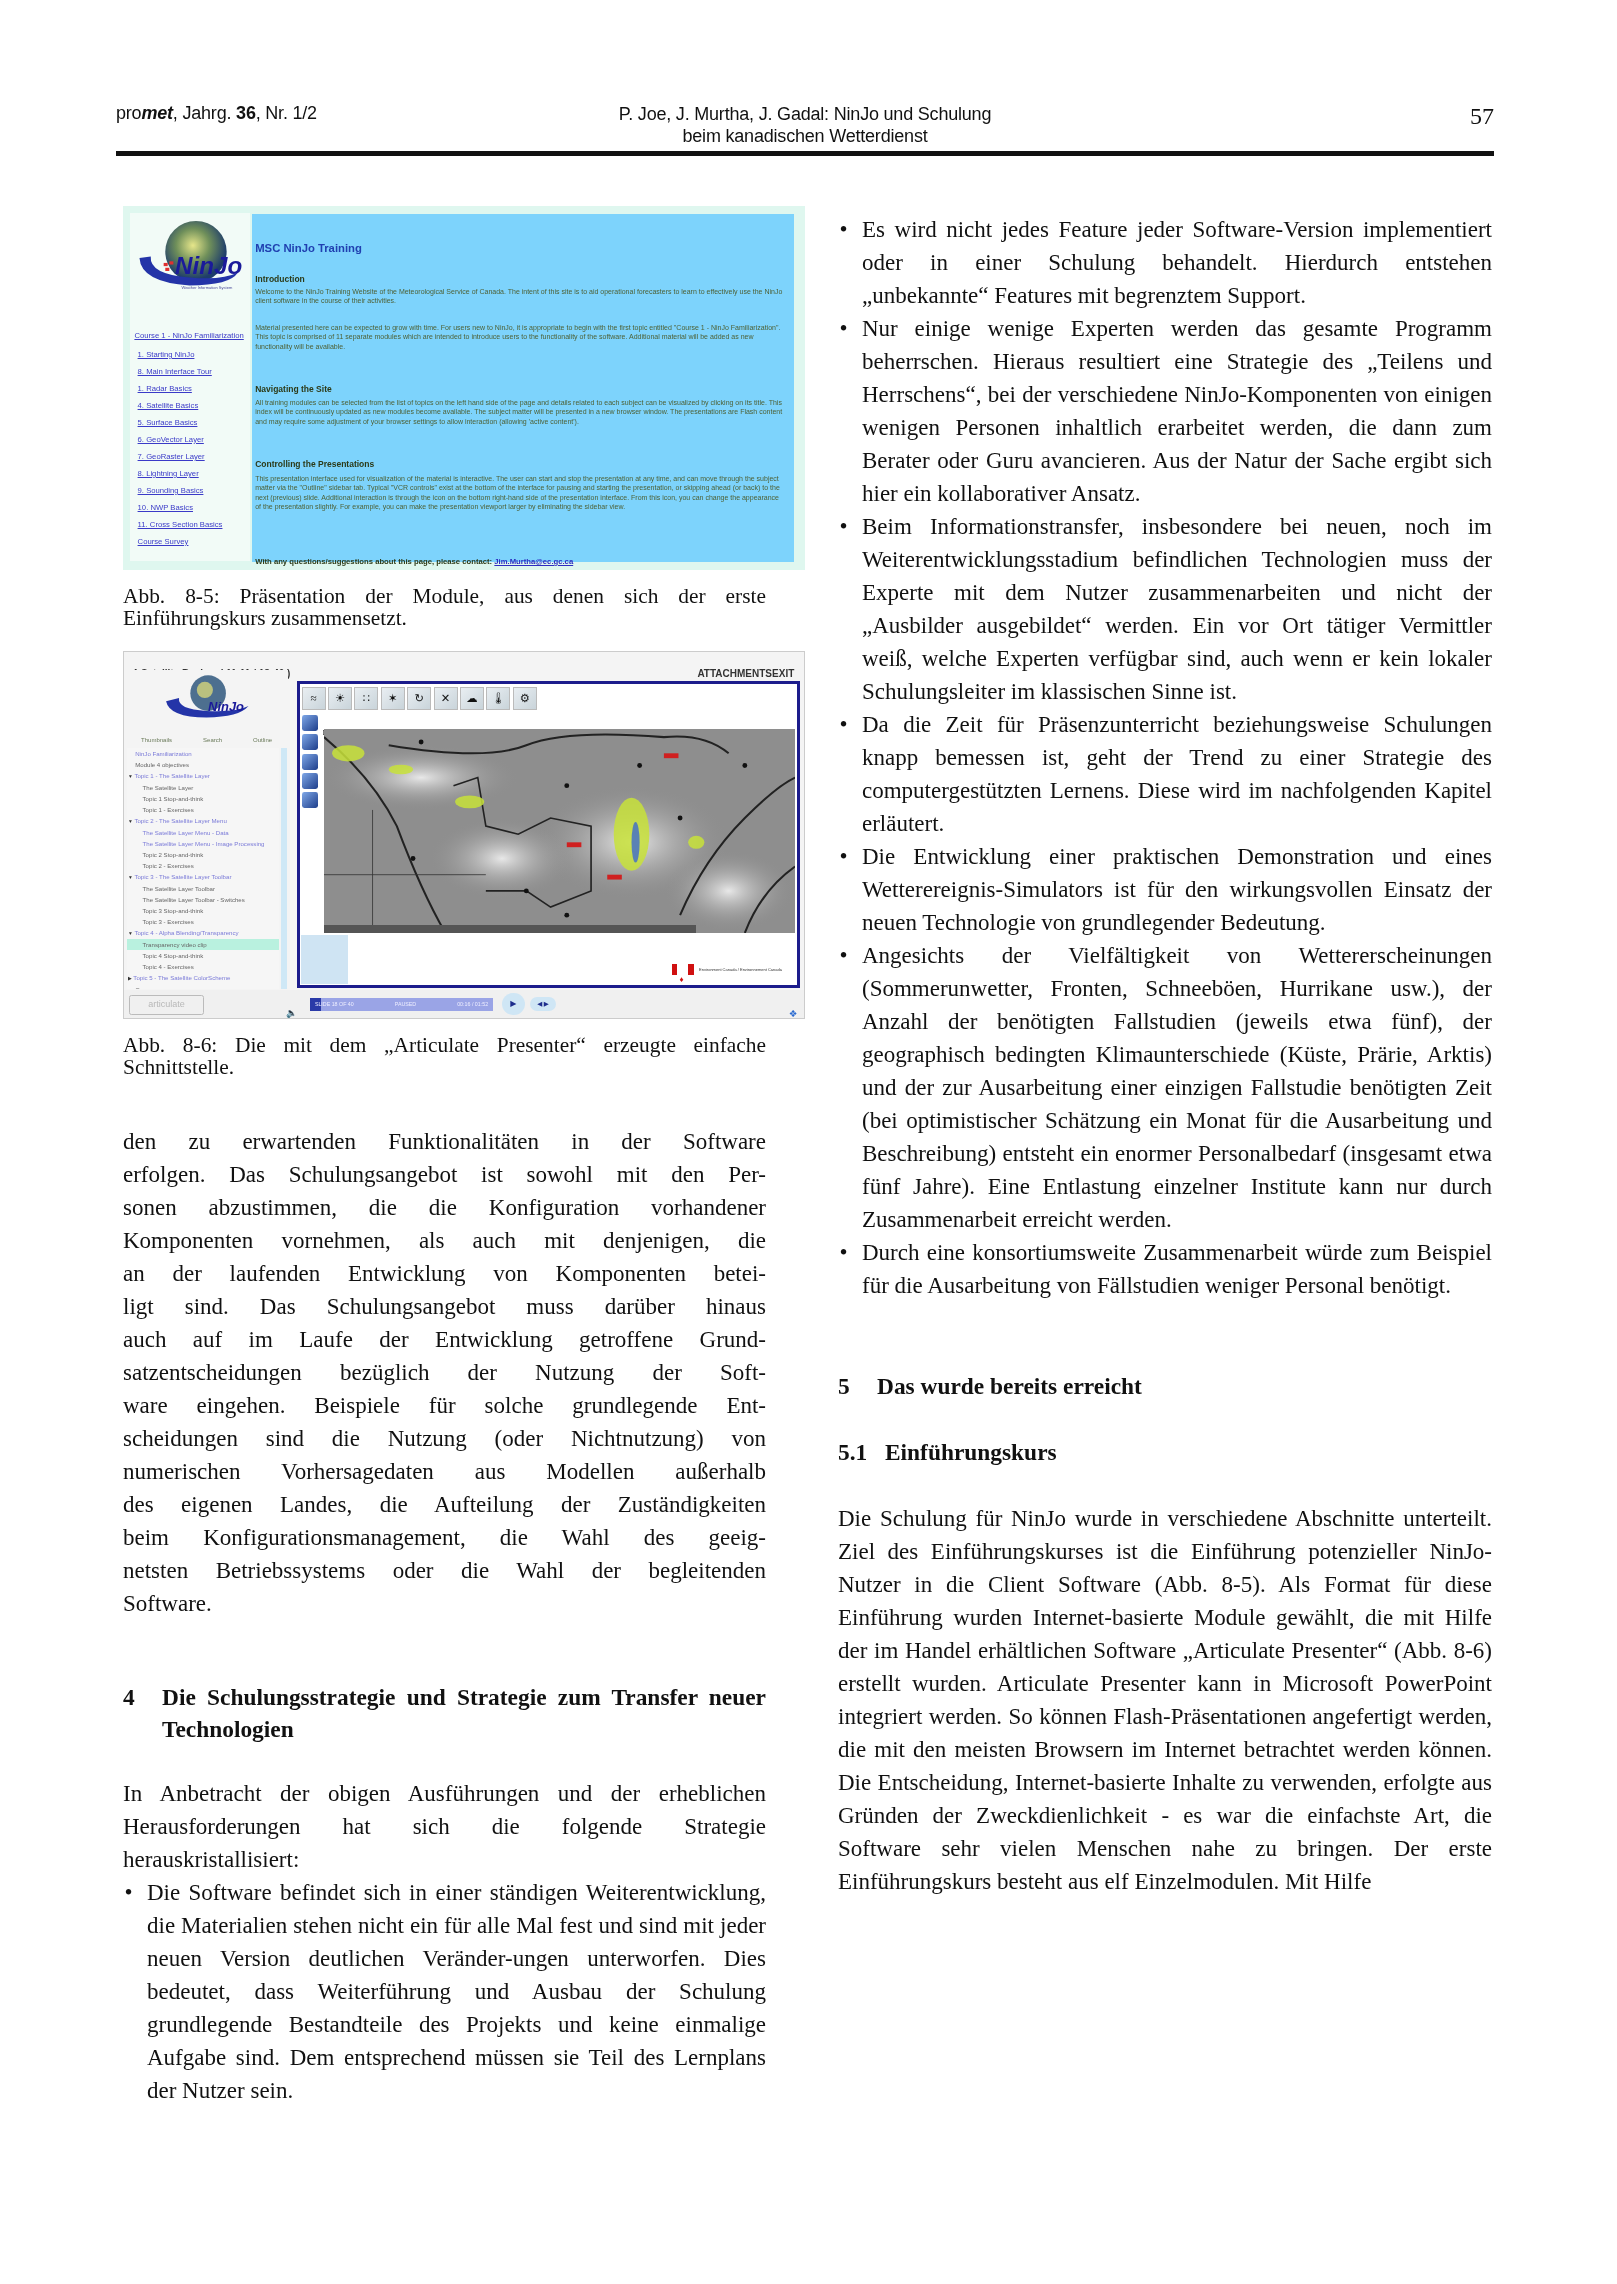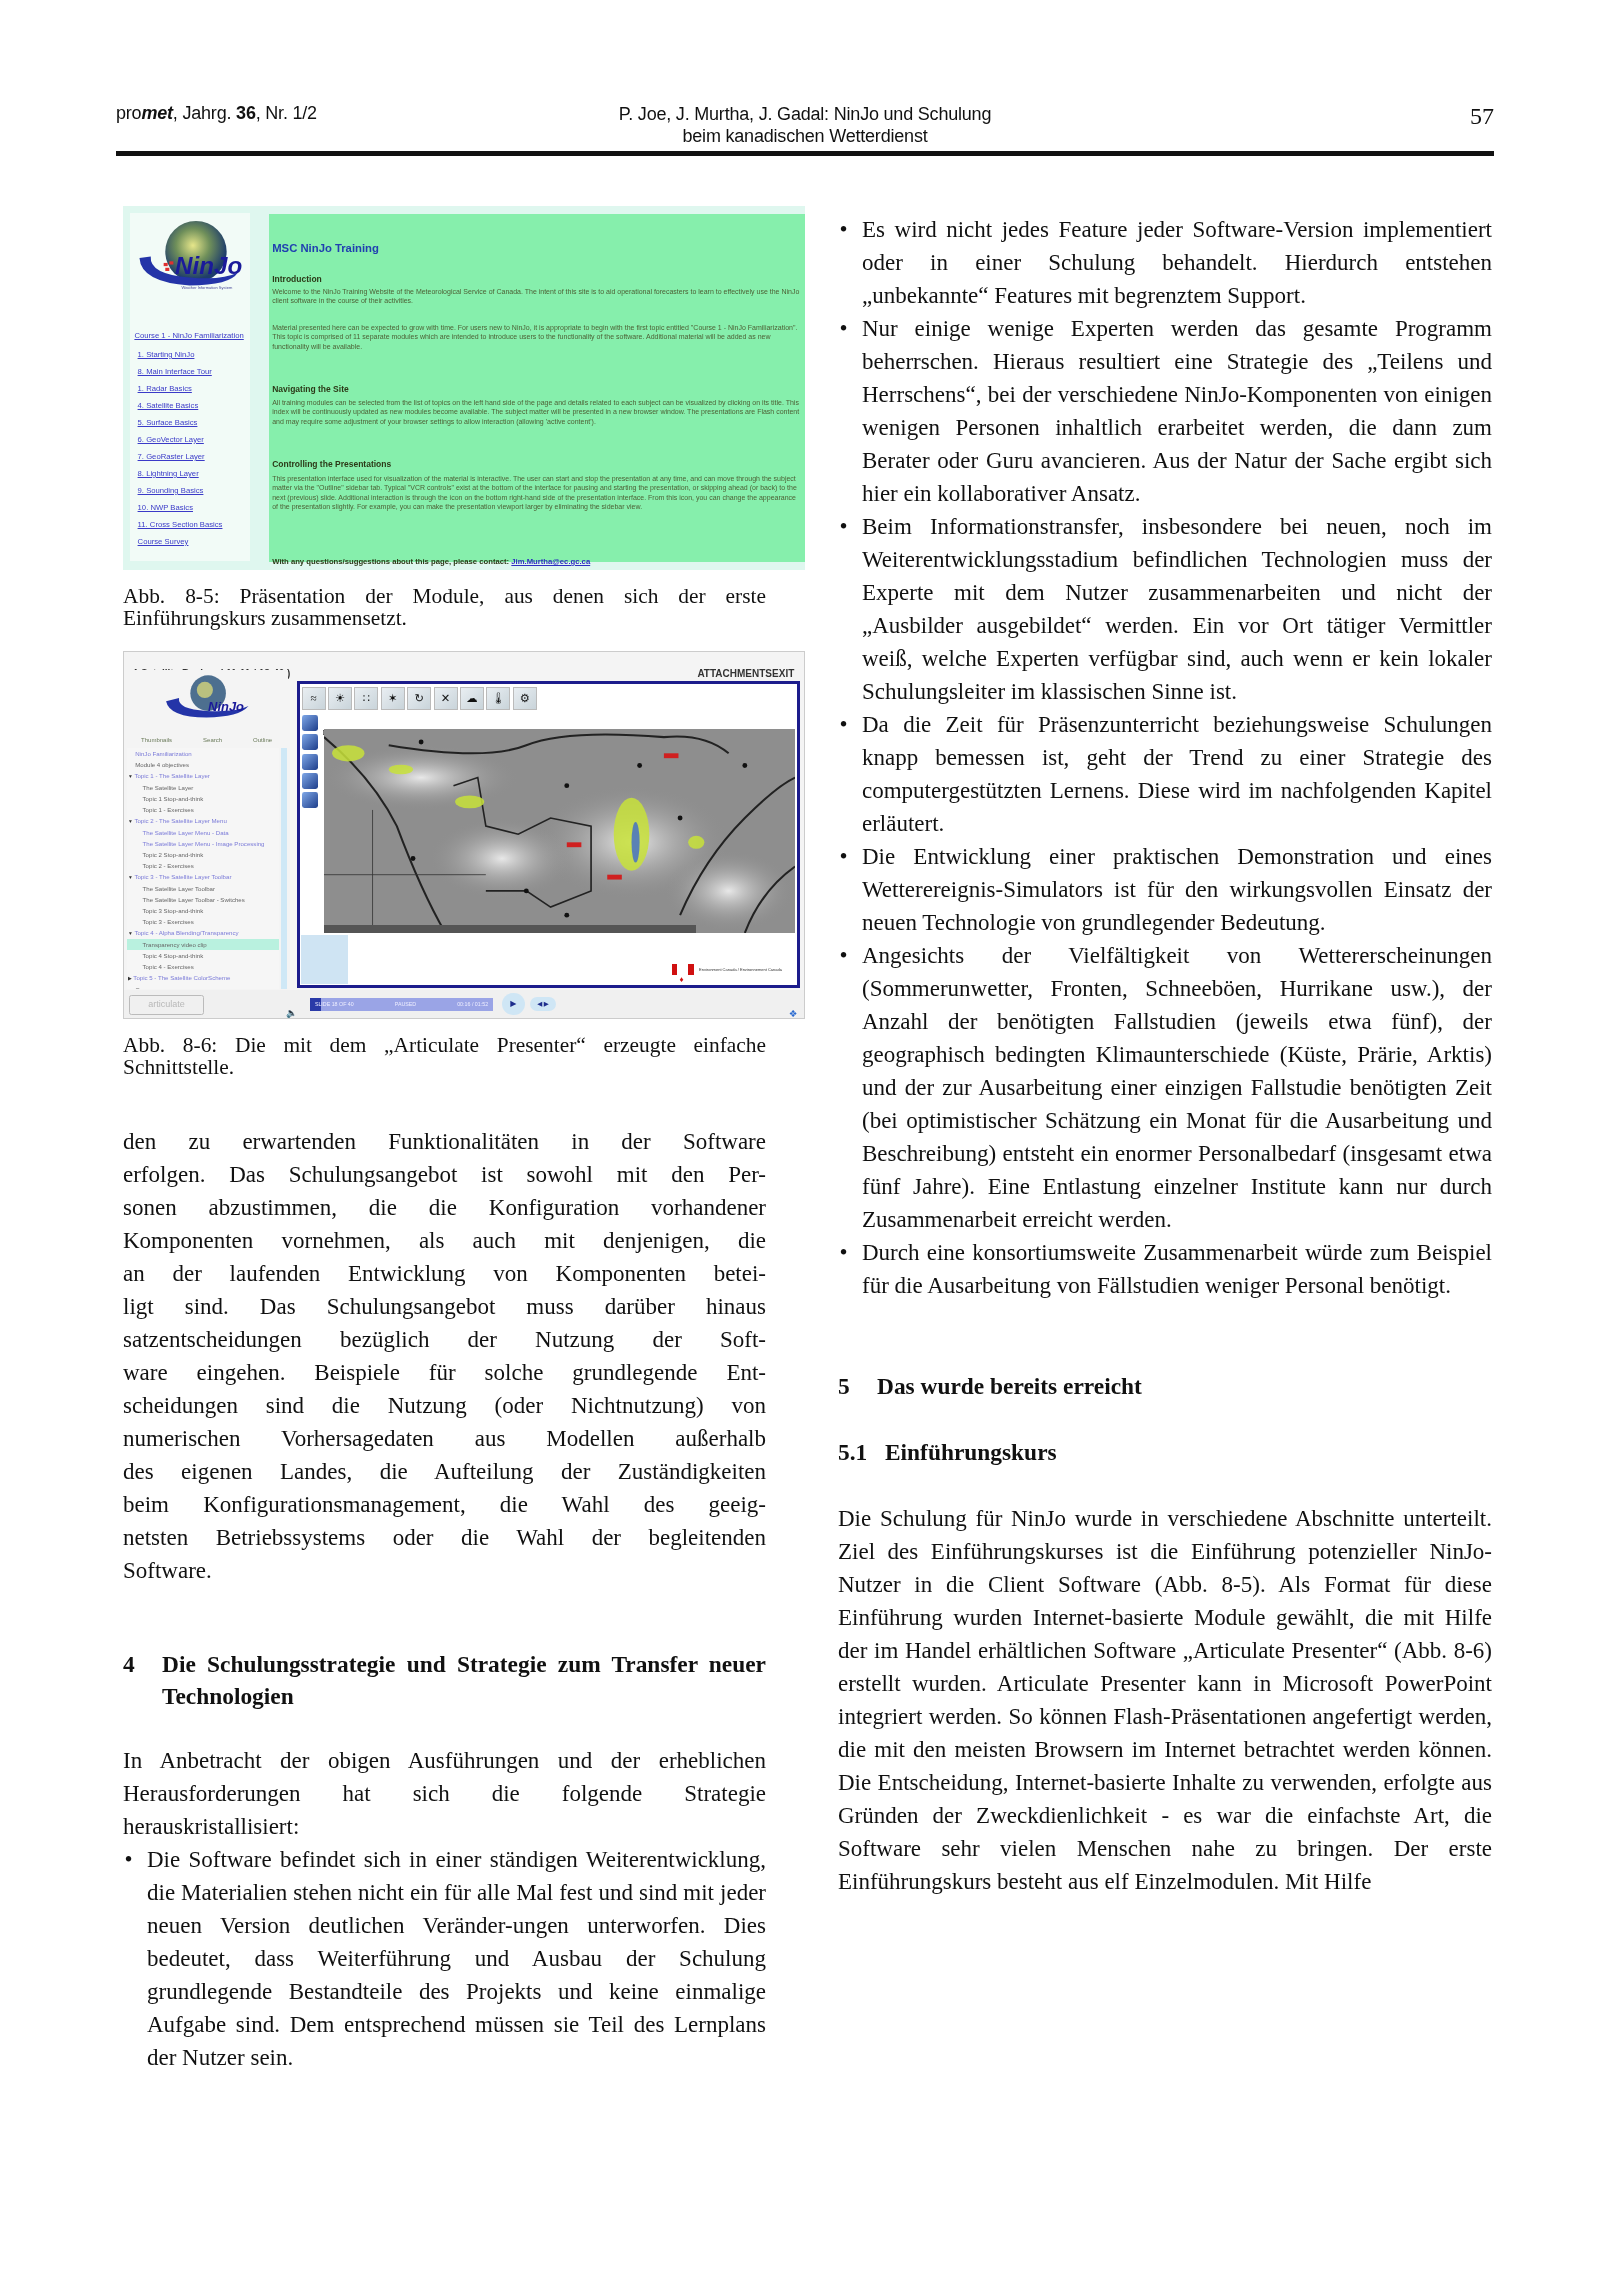--- a/index.html
+++ b/index.html
@@ -25,21 +25,21 @@
 
   .caption { font-size: 21.4px; line-height: 22px; margin-top: 14.6px; }
   h2 { font-family: "Liberation Serif", serif; font-size: 23.4px; line-height: 32px; font-weight: bold; margin: 0; display: flex; }
   h2 .num { width: 39px; flex: none; }
   h2.sub .num { width: 47px; }
 
   
   .fig { position: relative; background: #fff; overflow: hidden; }
   .fig85 { width: 682px; height: 364px; background: #dff7ef; }
   .f85-side { position: absolute; left: 6.5px; top: 6.5px; width: 120px; height: 348px; background: #f2fbf7; }
-  .f85-main { position: absolute; left: 146px; top: 8px; width: 542px; height: 348px; background: #86efac; font-family: "Liberation Sans", sans-serif; color: #3b4a2a; }
+  .f85-main { position: absolute; left: 129px; top: 8px; width: 542px; height: 348px; background: #7dd3fc; font-family: "Liberation Sans", sans-serif; color: #3b4a2a; }
   .f85-logo { position: absolute; left: 3.2px; top: 3.2px; width: 113px; height: 89px; }
   .f85-links { position: absolute; left: 4.9px; top: 118px; font-family: "Liberation Sans", sans-serif; font-size: 7.7px; line-height: 17px; color: #3a3ac8; }
   .f85-links div { text-decoration: underline; white-space: nowrap; }
   .f85-links .course { line-height: 9.7px; margin-bottom: 5.7px; }
   .f85-links .mod { padding-left: 3.2px; }
   .f85-title { position: absolute; left: 3.2px; top: 18px; font-size: 11.3px; font-weight: bold; color: #2040b0; }
   .f85-h { position: absolute; left: 3.2px; font-size: 8.5px; font-weight: bold; color: #2c3a18; }
   .f85-p { position: absolute; left: 3.2px; width: 530px; font-size: 7px; line-height: 9.3px; color: #4d6035; text-align: left; }
   .f85-contact { position: absolute; left: 3.2px; top: 331px; font-size: 7.7px; font-weight: bold; color: #2c3a18; white-space: nowrap; }
   .f85-contact a { color: #2d2dc0; text-decoration: underline; }
@@ -286,20 +286,21 @@
   </div>
   <p class="caption">Abb. 8-6: Die mit dem „Articulate Presenter“ erzeugte einfache Schnittstelle.</p>
 
   <div style="margin-top:47px" id="left-p1">
       <div style="text-align: justify; text-align-last: justify;">den zu erwartenden Funktionalitäten in der Software</div>
       <div style="text-align: justify; text-align-last: justify;">erfolgen. Das Schulungsangebot ist sowohl mit den Per-</div>
       <div style="text-align: justify; text-align-last: justify;">sonen abzustimmen, die die Konfiguration vorhandener</div>
       <div style="text-align: justify; text-align-last: justify;">Komponenten vornehmen, als auch mit denjenigen, die</div>
       <div style="text-align: justify; text-align-last: justify;">an der laufenden Entwicklung von Komponenten betei-</div>
       <div style="text-align: justify; text-align-last: justify;">ligt sind. Das Schulungsangebot muss darüber hinaus</div>
+      <div style="text-align: justify; text-align-last: justify;">auch auf im Laufe der Entwicklung getroffene Grund-</div>
       <div style="text-align: justify; text-align-last: justify;">satzentscheidungen bezüglich der Nutzung der Soft-</div>
       <div style="text-align: justify; text-align-last: justify;">ware eingehen. Beispiele für solche grundlegende Ent-</div>
       <div style="text-align: justify; text-align-last: justify;">scheidungen sind die Nutzung (oder Nichtnutzung) von</div>
       <div style="text-align: justify; text-align-last: justify;">numerischen Vorhersagedaten aus Modellen außerhalb</div>
       <div style="text-align: justify; text-align-last: justify;">des eigenen Landes, die Aufteilung der Zuständigkeiten</div>
       <div style="text-align: justify; text-align-last: justify;">beim Konfigurationsmanagement, die Wahl des geeig-</div>
       <div style="text-align: justify; text-align-last: justify;">netsten Betriebssystems oder die Wahl der begleitenden</div>
       <div style="text-align: left; text-align-last: left;">Software.</div>
     </div>
 

